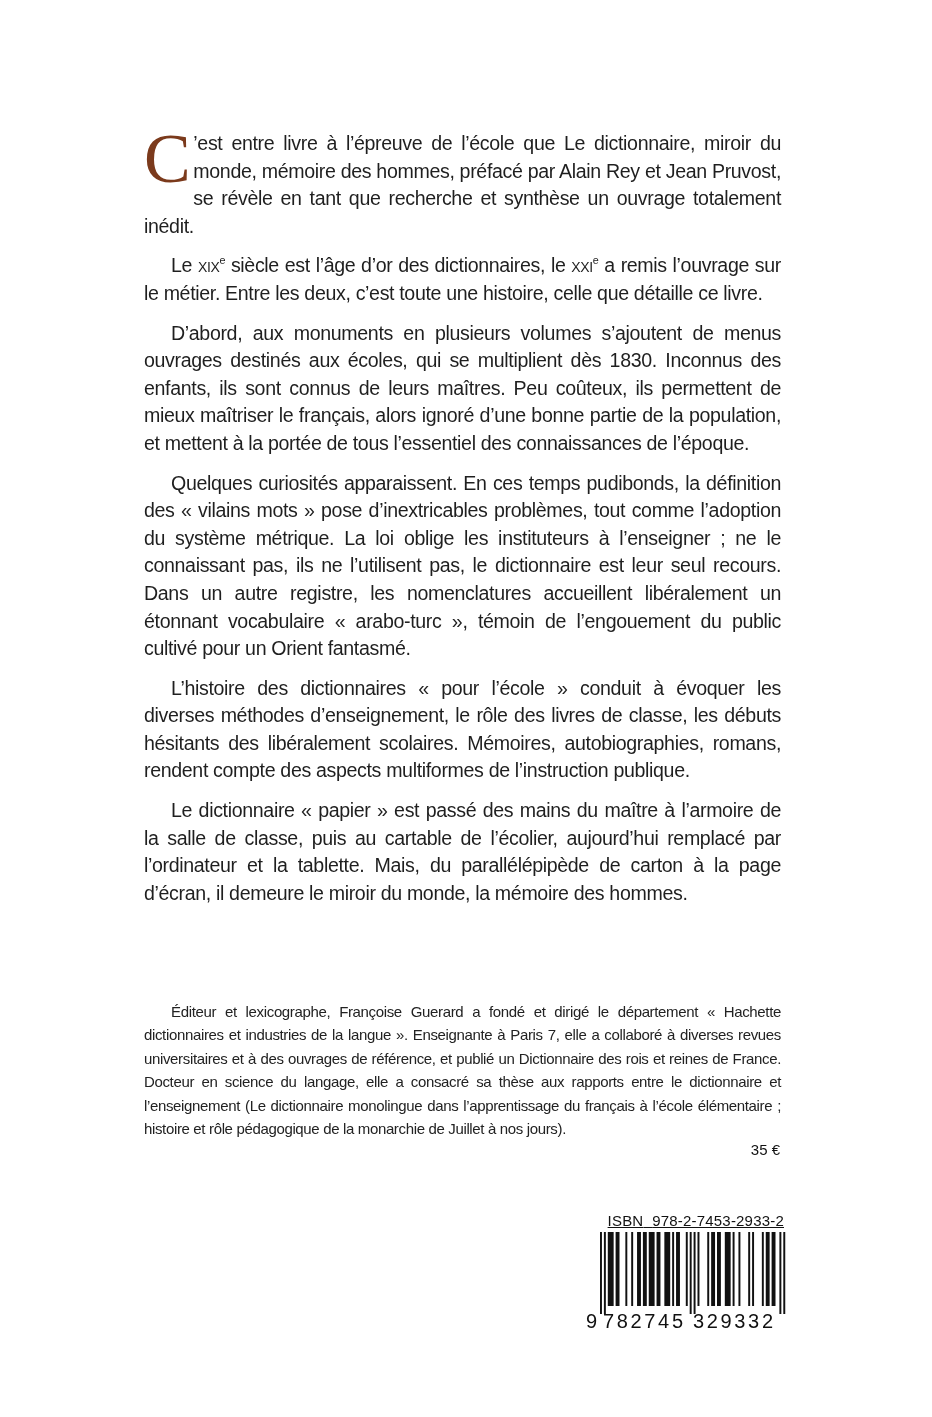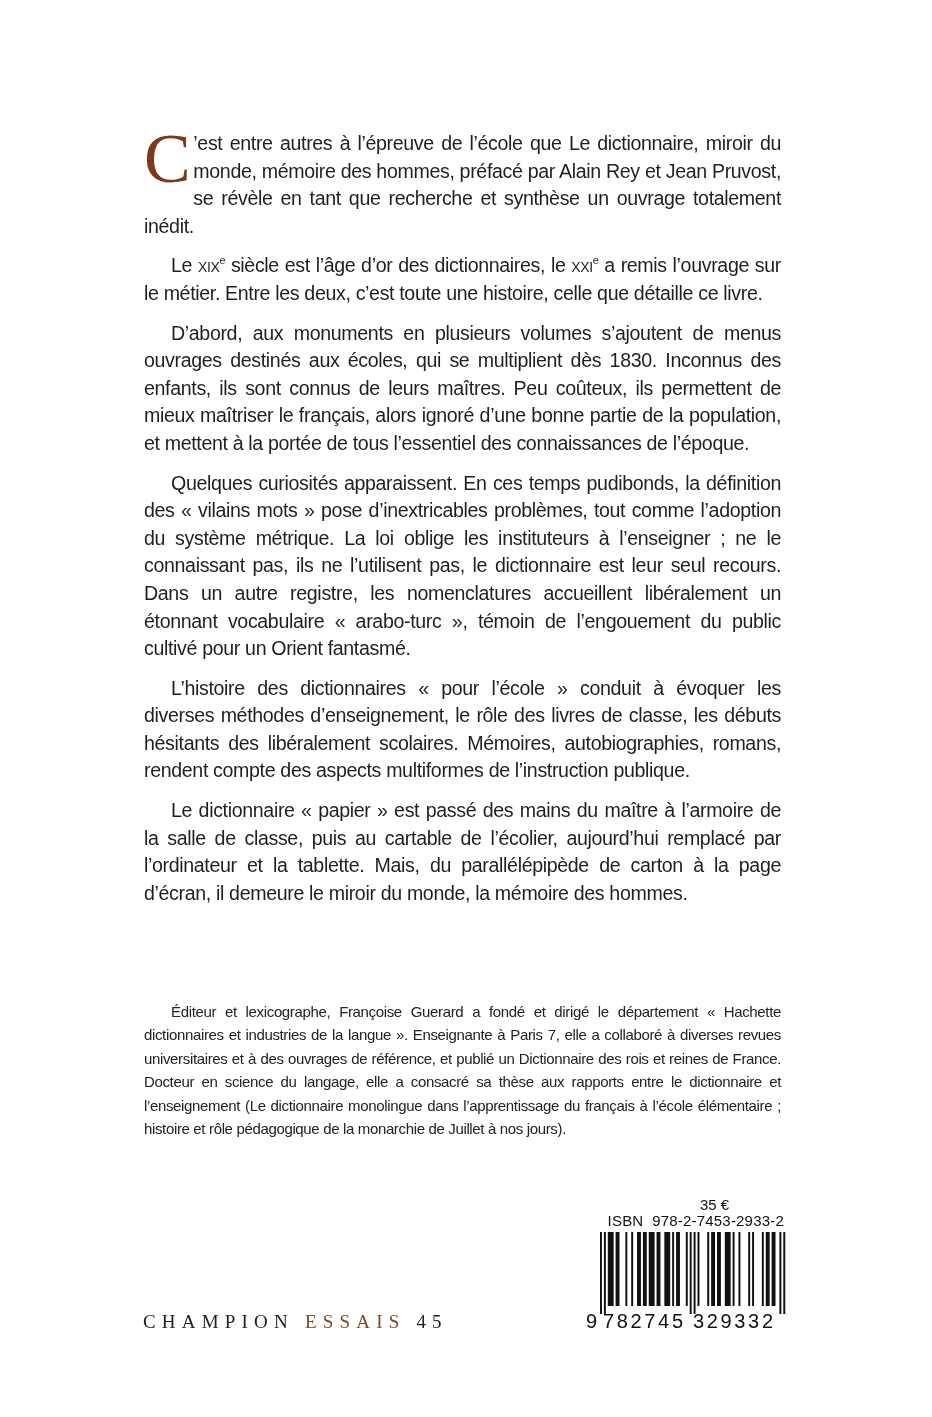--- a/index.html
+++ b/index.html
@@ -22,41 +22,41 @@
       position: absolute; left: 144px; top: 1000px; width: 637px;
       font-family: "Liberation Sans", sans-serif;
       font-size: 15px; line-height: 23.4px; text-align: justify;
       color: #222; letter-spacing: -0.35px;
     }
     .bio p { margin: 0; text-indent: 27px; }
     .it { }
     .up { font-variant: small-caps; }
     sup.e { font-size: 0.55em; line-height: 0; vertical-align: 0.7em; }
     .price {
-      position: absolute; left: 700px; top: 1196px; width: 80px; 
+      position: absolute; left: 700px; top: 1141px; width: 80px; text-align: right;
       font-family: "Liberation Sans", sans-serif; font-size: 15px; color: #111;
     }
     .isbn {
       position: absolute; left: 594px; top: 1212px; width: 190px; text-align: right;
-      font-family: "Liberation Sans", sans-serif; font-size: 15px; color: #111; letter-spacing: 0.2px;
+      font-family: "Liberation Sans", sans-serif; font-size: 15px; color: #111; letter-spacing: 0.2px; text-decoration: underline;
     }
     .barcode { position: absolute; left: 580px; top: 1232px; width: 210px; height: 100px; }
     .series {
       position: absolute; left: 143px; top: 1311px;
       font-family: "Liberation Serif", serif; font-size: 19px; letter-spacing: 6.2px; color: #222;
     }
     .series .accent { color: #7b4a26; }
   </style>
 </head>
 <body>
 
 <div class="page">
 
   <div class="main-text">
-    <p class="first"><span class="dropcap">C</span><span>’est entre autres </span><span class="it">à l’épreuve de l’école</span><span> que </span><span class="it">Le dictionnaire, miroir du monde, mémoire des hommes</span><span>, préfacé par Alain Rey et Jean Pruvost, se révèle en tant que recherche et synthèse un ouvrage totalement inédit.</span></p>
+    <p class="first"><span class="dropcap">C</span><span>’est entre livre </span><span class="it">à l’épreuve de l’école</span><span> que </span><span class="it">Le dictionnaire, miroir du monde, mémoire des hommes</span><span>, préfacé par Alain Rey et Jean Pruvost, se révèle en tant que recherche et synthèse un ouvrage totalement inédit.</span></p>
     <p><span>Le </span><span class="up">xix</span><sup class="e">e</sup><span> siècle est l’âge d’or des dictionnaires, le </span><span class="up">xxi</span><sup class="e">e</sup><span> a remis l’ouvrage sur le métier. Entre les deux, c’est toute une histoire, celle que détaille ce livre.</span></p>
     <p><span>D’abord, aux monuments en plusieurs volumes s’ajoutent de menus ouvrages destinés aux écoles, qui se multiplient dès 1830. Inconnus des enfants, ils sont connus de leurs maîtres. Peu coûteux, ils permettent de mieux maîtriser le français, alors ignoré d’une bonne partie de la population, et mettent à la portée de tous l’essentiel des connaissances de l’époque.</span></p>
     <p><span>Quelques curiosités apparaissent. En ces temps pudibonds, la définition des « vilains mots » pose d’inextricables problèmes, tout comme l’adoption du système métrique. La loi oblige les instituteurs à l’enseigner ; ne le connaissant pas, ils ne l’utilisent pas, le dictionnaire est leur seul recours. Dans un autre registre, les nomenclatures accueillent libéralement un étonnant vocabulaire « arabo-turc », témoin de l’engouement du public cultivé pour un Orient fantasmé.</span></p>
     <p><span>L’histoire des dictionnaires « pour l’école » conduit à évoquer les diverses méthodes d’enseignement, le rôle des livres de classe, les débuts hésitants des libéralement scolaires. Mémoires, autobiographies, romans, rendent compte des aspects multiformes de l’instruction publique.</span></p>
     <p><span>Le dictionnaire « papier » est passé des mains du maître à l’armoire de la salle de classe, puis au cartable de l’écolier, aujourd’hui remplacé par l’ordinateur et la tablette. Mais, du parallélépipède de carton à la page d’écran, il demeure le miroir du monde, la mémoire des hommes.</span></p>
   </div>
 
   <div class="bio">
     <p id="bio-p"><span class="it">Éditeur et lexicographe, Françoise Guerard a fondé et dirigé le département « Hachette dictionnaires et industries de la langue ». Enseignante à Paris 7, elle a collaboré à diverses revues universitaires et à des ouvrages de référence, et publié un </span><span>Dictionnaire des rois et reines de France</span><span class="it">. Docteur en science du langage, elle a consacré sa thèse aux rapports entre le dictionnaire et l’enseignement (</span><span>Le dictionnaire monolingue dans l’apprentissage du français à l’école élémentaire ; histoire et rôle pédagogique de la monarchie de Juillet à nos jours</span><span class="it">).</span></p>
   </div>
@@ -97,18 +97,13 @@
         <rect x="185.75" y="0" width="3.90" height="74" fill="#111"></rect>
         <rect x="191.60" y="0" width="3.90" height="74" fill="#111"></rect>
         <rect x="199.40" y="0" width="1.95" height="82" fill="#111"></rect>
         <rect x="203.30" y="0" width="1.95" height="82" fill="#111"></rect>
       </g>
     <text id="bc-first" x="6" y="96" font-family="Liberation Sans, sans-serif" font-size="20" fill="#111">9</text>
     <text id="bc-left" x="63" y="96" text-anchor="middle" textLength="80" font-family="Liberation Sans, sans-serif" font-size="20" fill="#111">782745</text>
     <text id="bc-right" x="153" y="96" text-anchor="middle" textLength="80" font-family="Liberation Sans, sans-serif" font-size="20" fill="#111">329332</text>
   </svg>
 
-  <div class="series">
-    <span>CHAMPION</span>
-    <span class="accent">ESSAIS</span>
-    <span>45</span>
-  </div>
 </div>
 
 </body></html>

